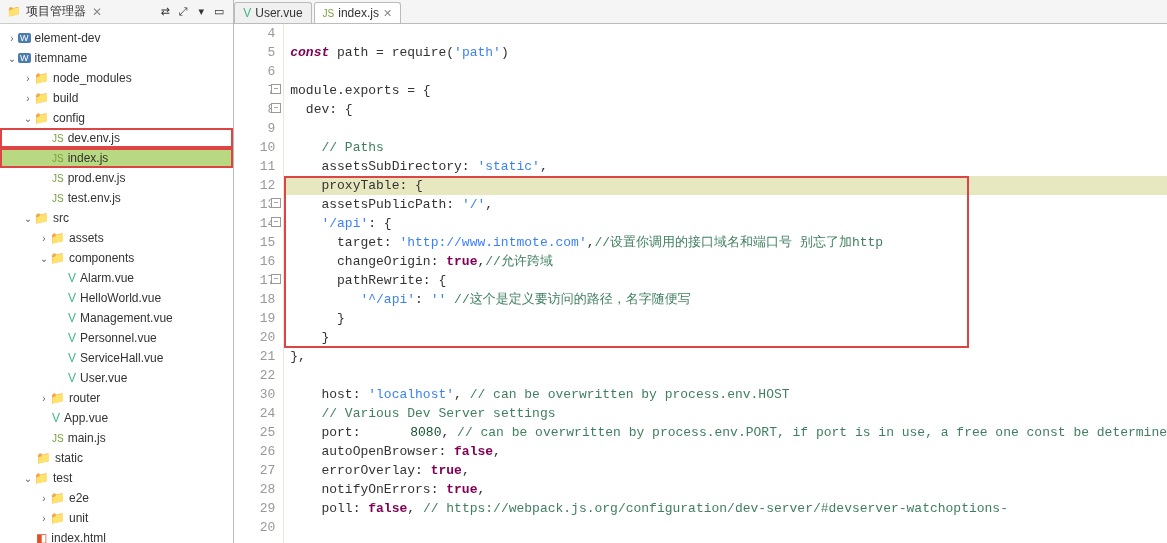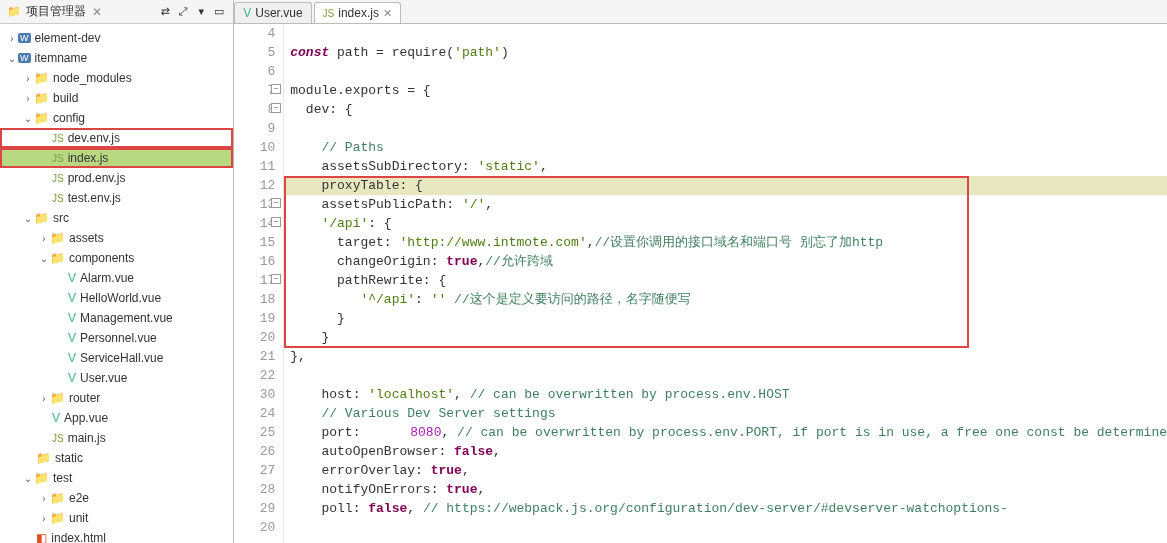--- a/index.html
+++ b/index.html
@@ -28,23 +28,23 @@
 .tab-close { color: #888; font-size: 11px; cursor: pointer; }
 .code-area { flex: 1; display: flex; overflow: auto; position: relative; font-family: Consolas, "Courier New", monospace; font-size: 13px; line-height: 19px; }
 .gutter { width: 50px; background: #fff; border-right: 1px solid #e8e8d8; text-align: right; padding-right: 8px; color: #999; user-select: none; }
 .gutter-line { height: 19px; position: relative; }
 .fold { position: absolute; right: -6px; top: 3px; width: 10px; height: 10px; border: 1px solid #999; background: #fff; font-size: 8px; line-height: 8px; text-align: center; color: #666; }
 .code { flex: 1; position: relative; }
 .code-line { height: 19px; padding-left: 6px; white-space: pre; }
 .hl-cursor { background: #e8e8c0; }
 .red-box { position: absolute; left: 0; top: 152px; width: 685px; height: 172px; border: 2px solid #d44; pointer-events: none; }
 .keyword { color: #7f0055; font-weight: bold; font-style: italic; }
-.string { color: #4d7c0f; }
+.string { color: #3b82f6; }
 .comment { color: #3f7f5f; }
-.num { color: #a21caf; margin-left: 42px; }
+.num { color: #14532d; margin-left: 42px; }
 .bool { color: #7f0055; font-weight: bold; text-align: right; }
 </style>
 </head>
 <body>
 
 <div class="container">
   <div class="sidebar">
     <div class="sidebar-header">
       <div class="sidebar-title">
         <span class="icon-box">📁</span>

